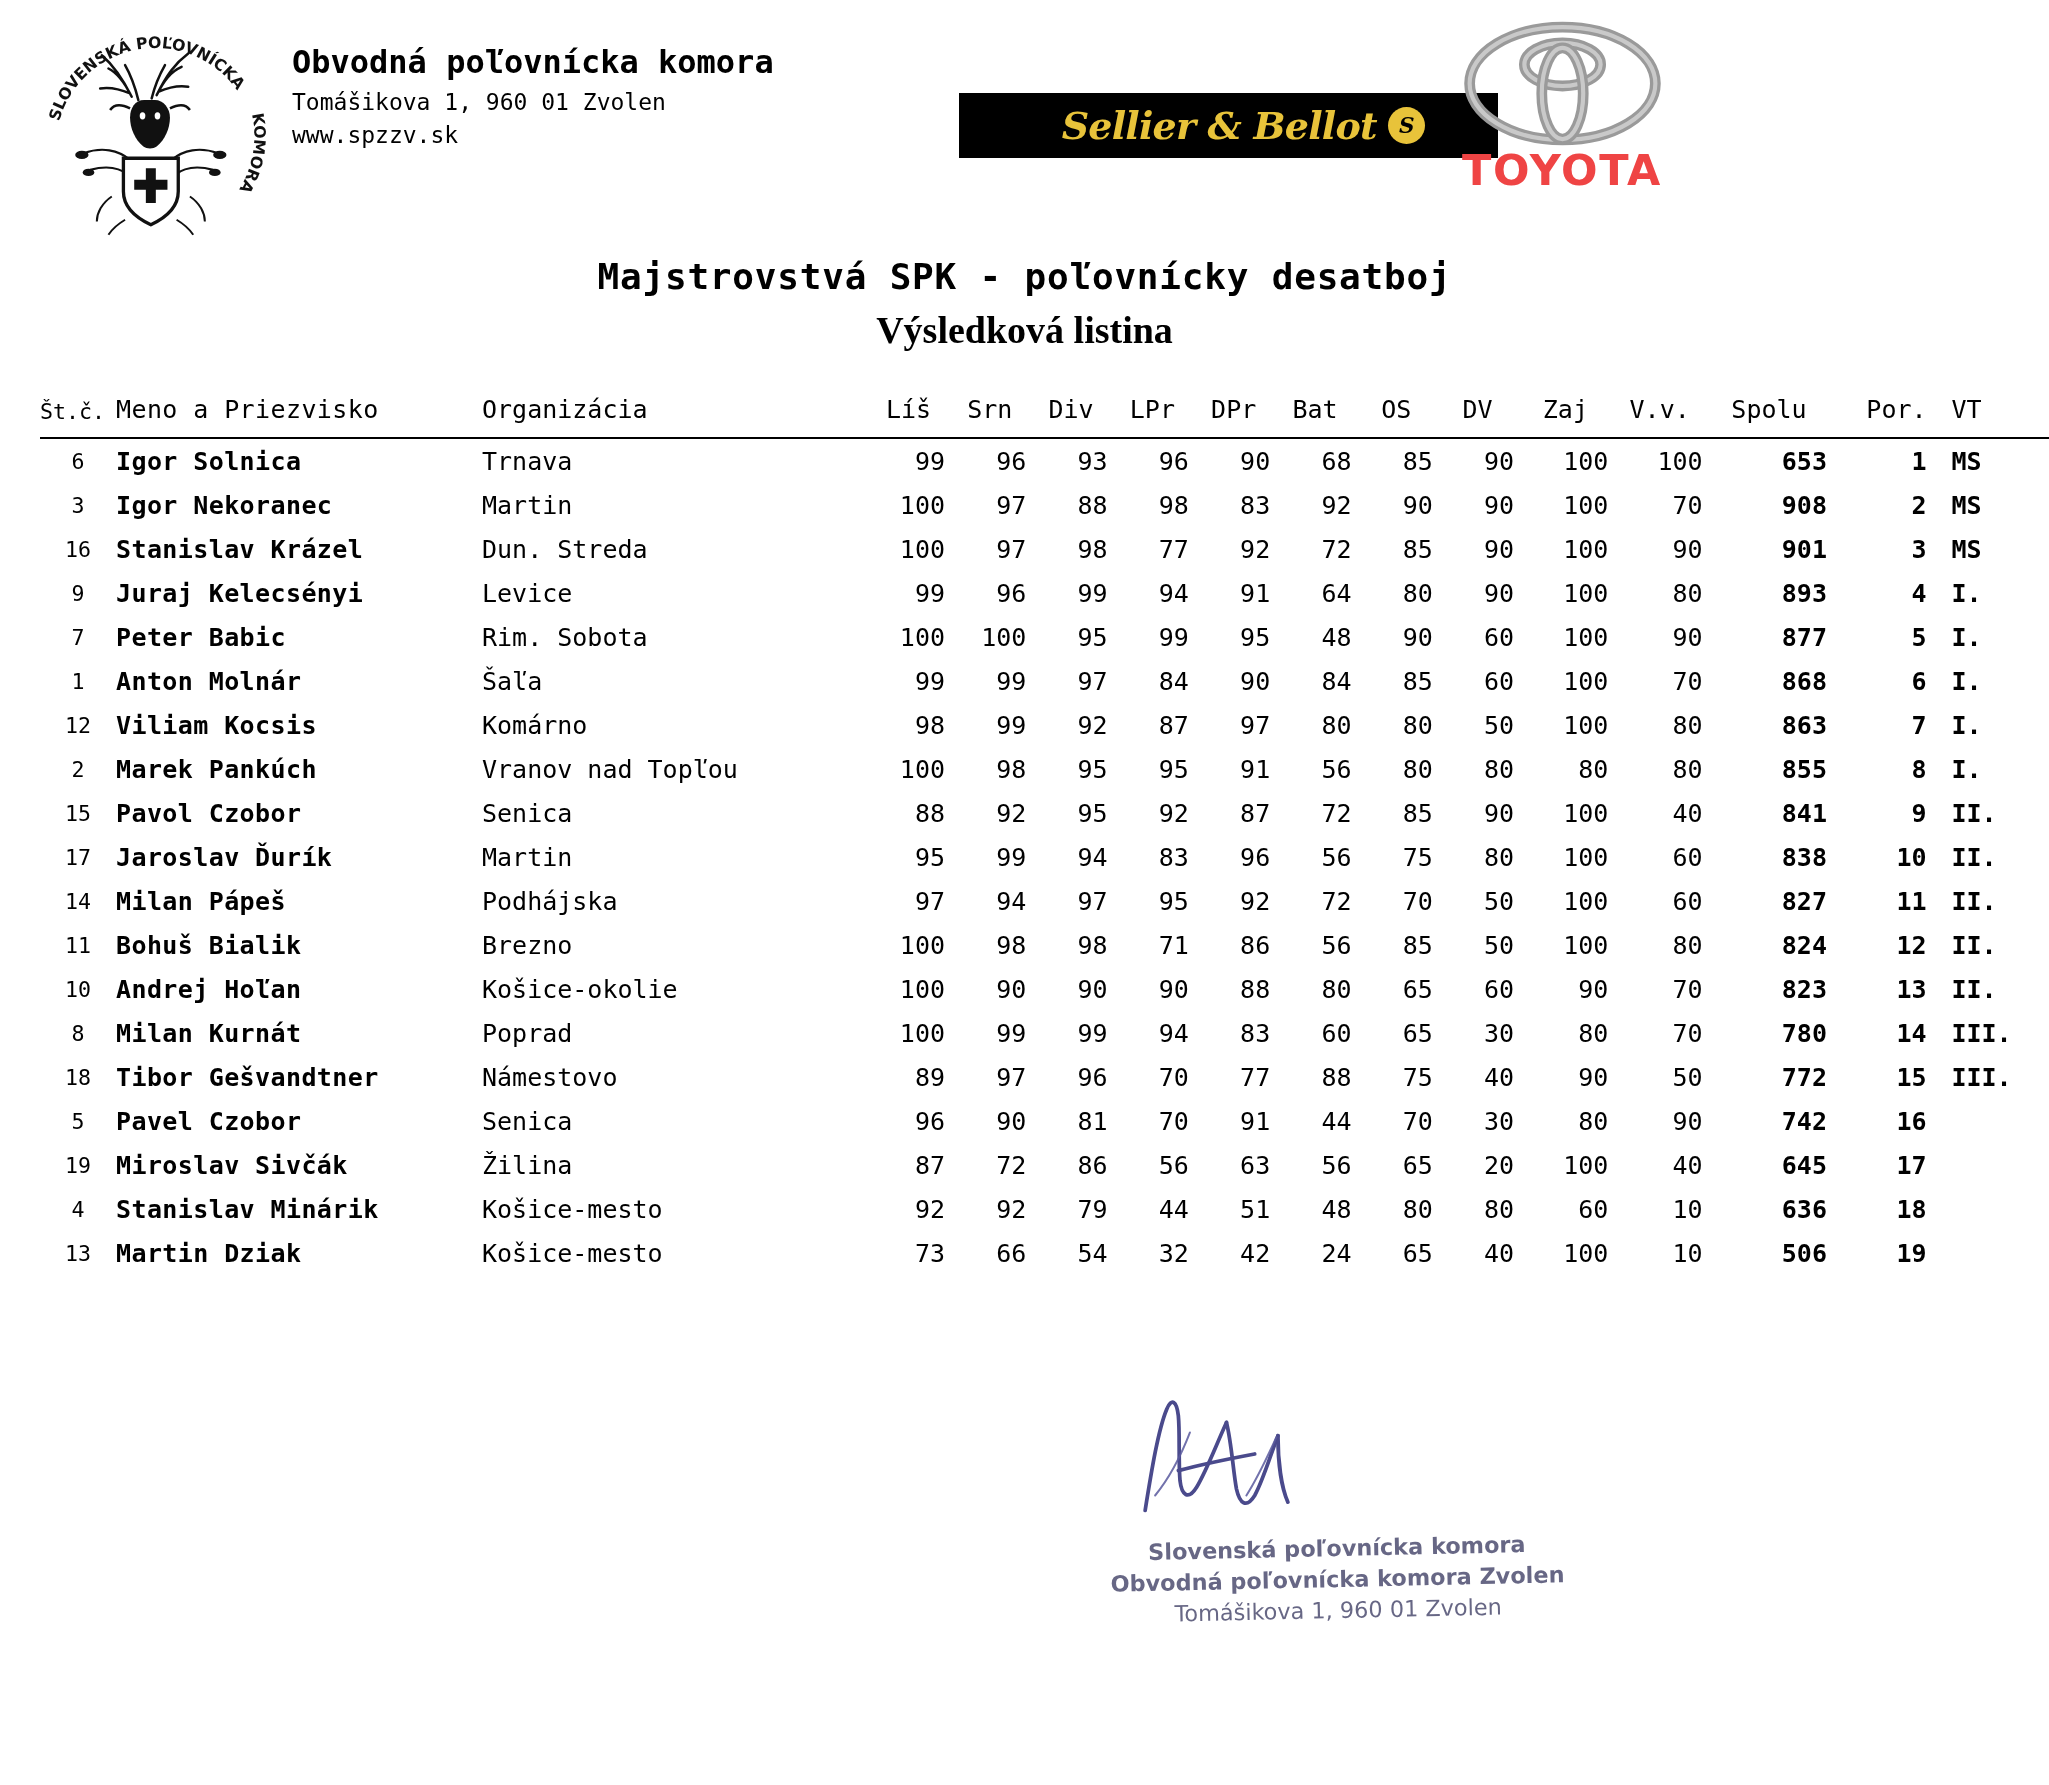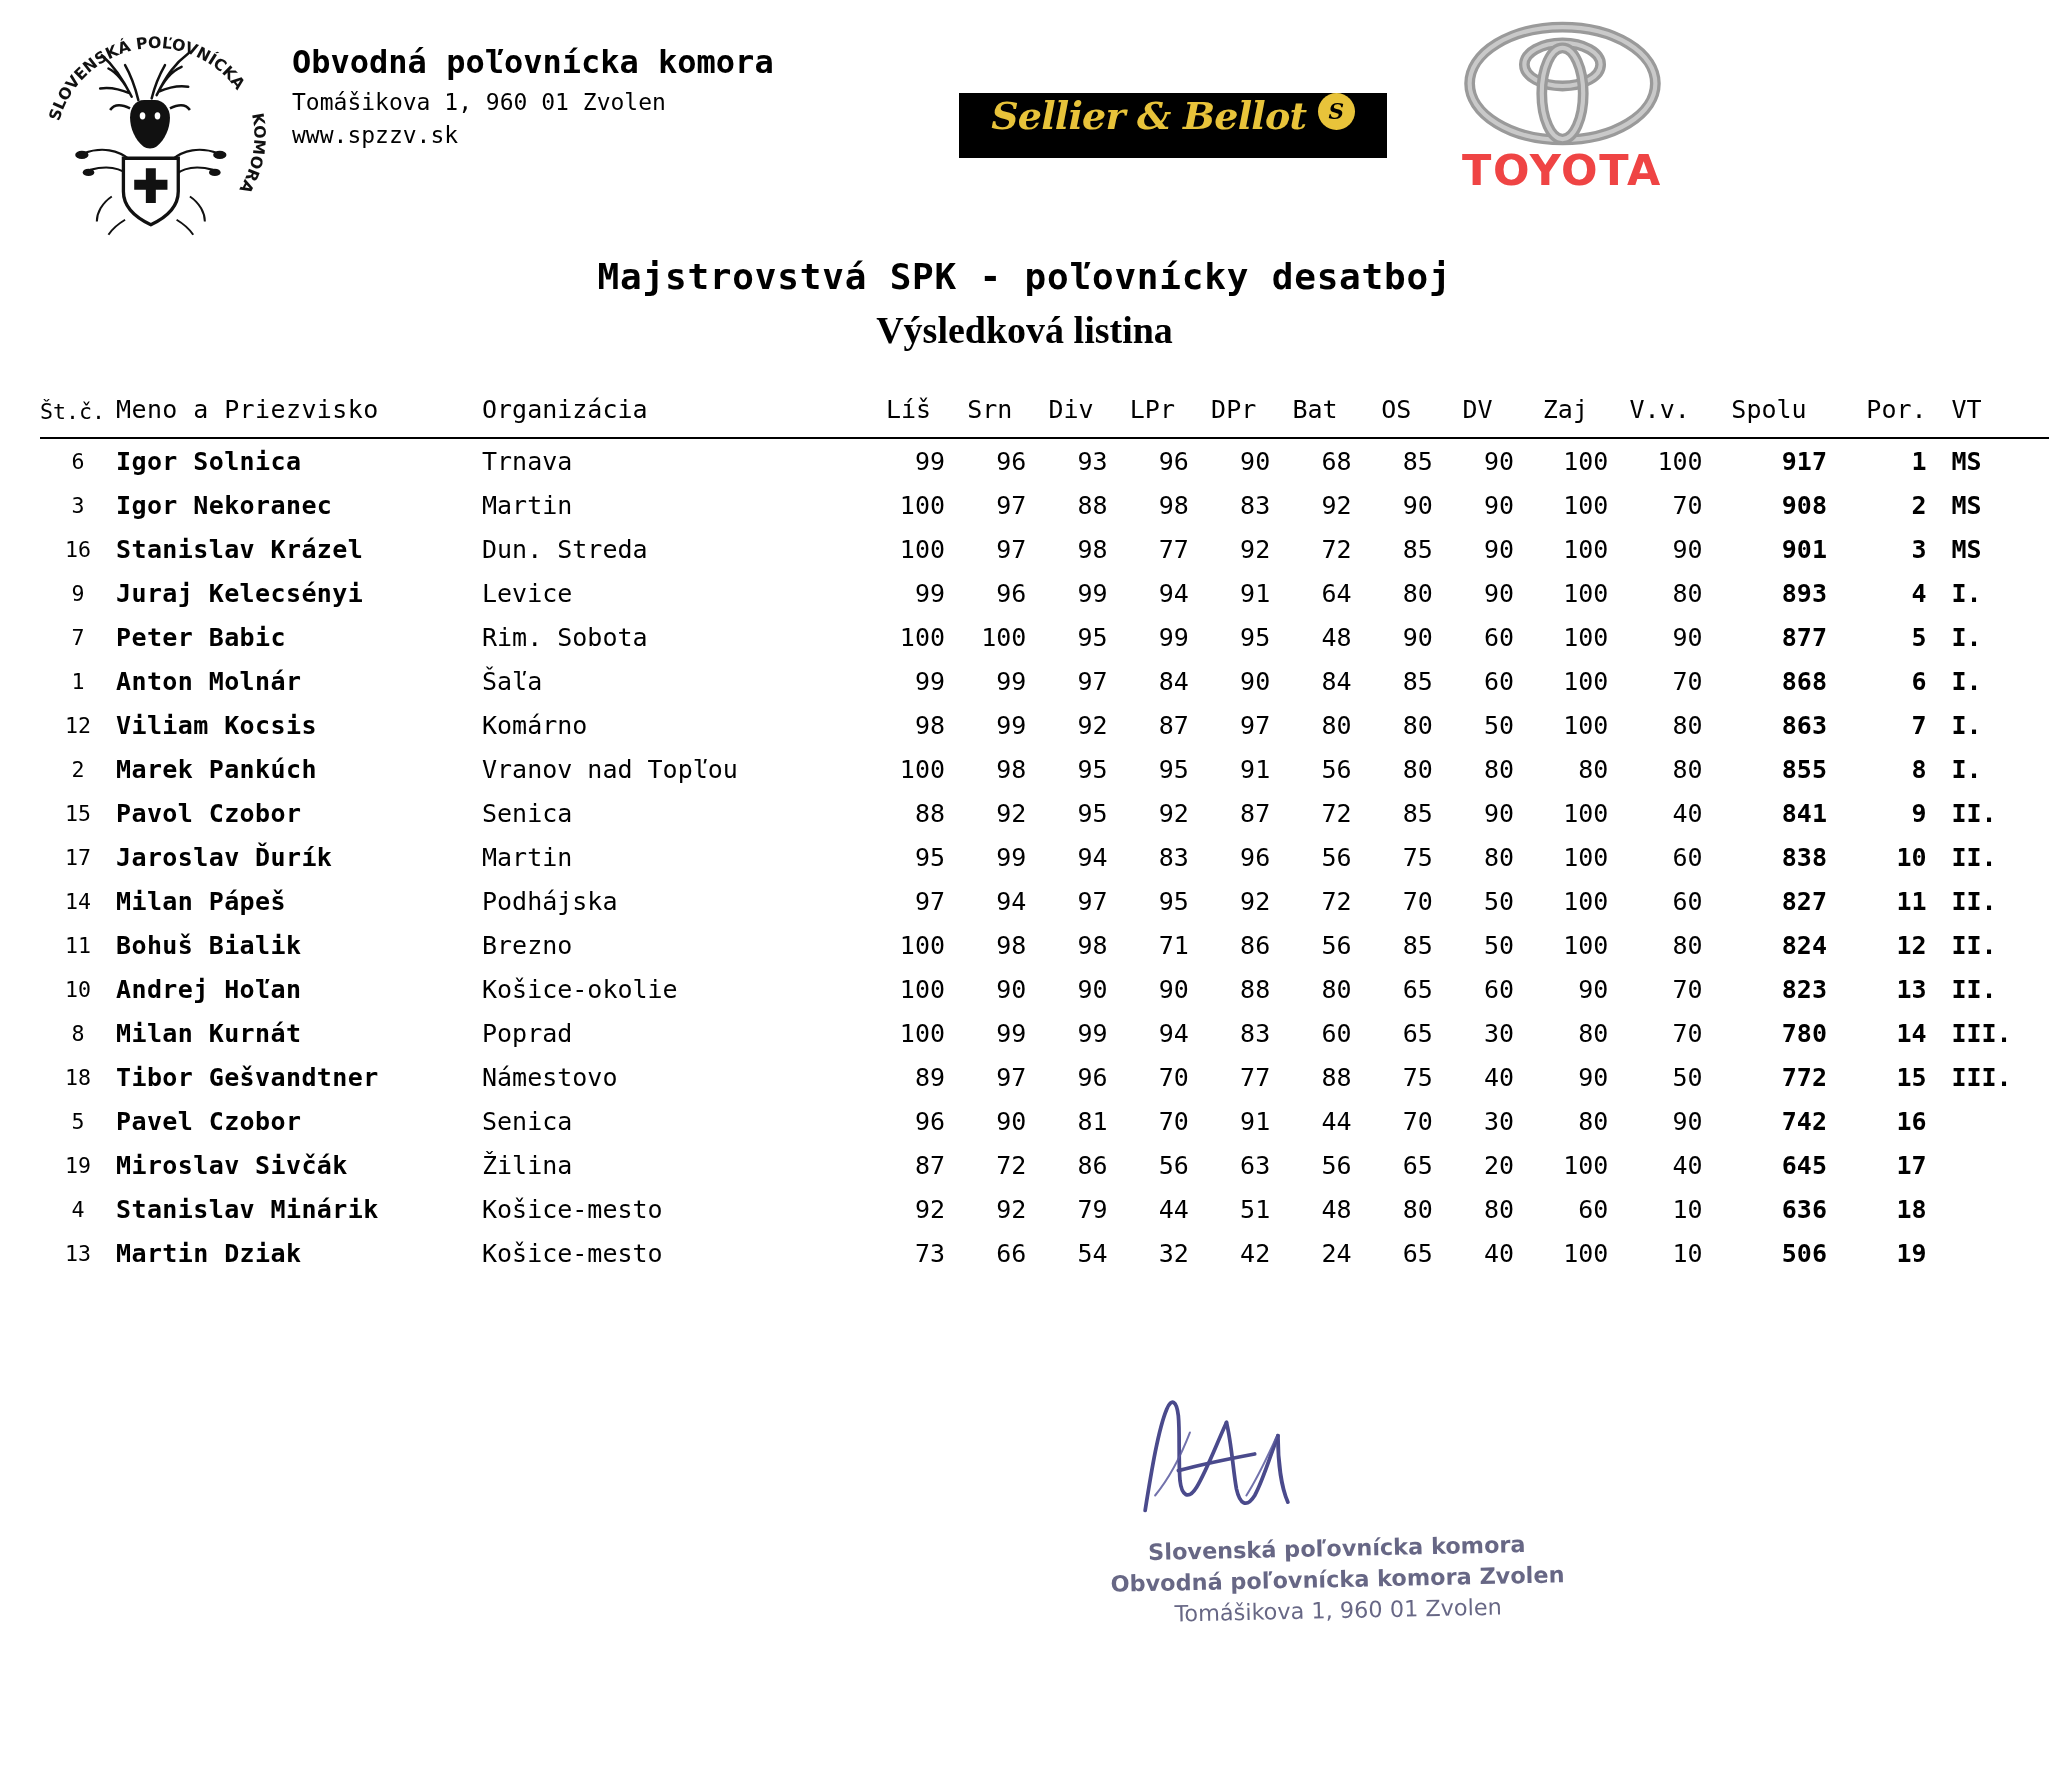--- a/index.html
+++ b/index.html
@@ -60,26 +60,28 @@
     font-size: 23px;
     margin-top: 6.6px;
     white-space: nowrap;
   }
 
   
   .sb-logo {
     position: absolute;
     left: 959px;
     top: 93px;
-    width: 428px;
+    width: 509px;
     height: 65px;
     background: #000000;
     display: flex;
+    align-items: center;
     justify-content: center;
     overflow: hidden;
+    padding-left: 30px;
   }
   .sb-text {
     color: #e8c33a;
     font-family: "DejaVu Serif", serif;
     font-style: italic;
     font-weight: bold;
     font-size: 38px;
     letter-spacing: -0.8px;
     white-space: nowrap;
   }
@@ -342,21 +344,21 @@
             <td class="c-sc">99</td>
             <td class="c-sc">96</td>
             <td class="c-sc">93</td>
             <td class="c-sc">96</td>
             <td class="c-sc">90</td>
             <td class="c-sc">68</td>
             <td class="c-sc">85</td>
             <td class="c-sc">90</td>
             <td class="c-sc-w">100</td>
             <td class="c-sc-w">100</td>
-            <td class="c-total">917</td>
+            <td class="c-total">653</td>
             <td class="c-por">1</td>
             <td class="c-vt">MS</td>
           </tr>
           <tr>
             <td class="c-num">3</td>
             <td class="c-name">Igor Nekoranec</td>
             <td class="c-org">Martin</td>
             <td class="c-sc">100</td>
             <td class="c-sc">97</td>
             <td class="c-sc">88</td>

